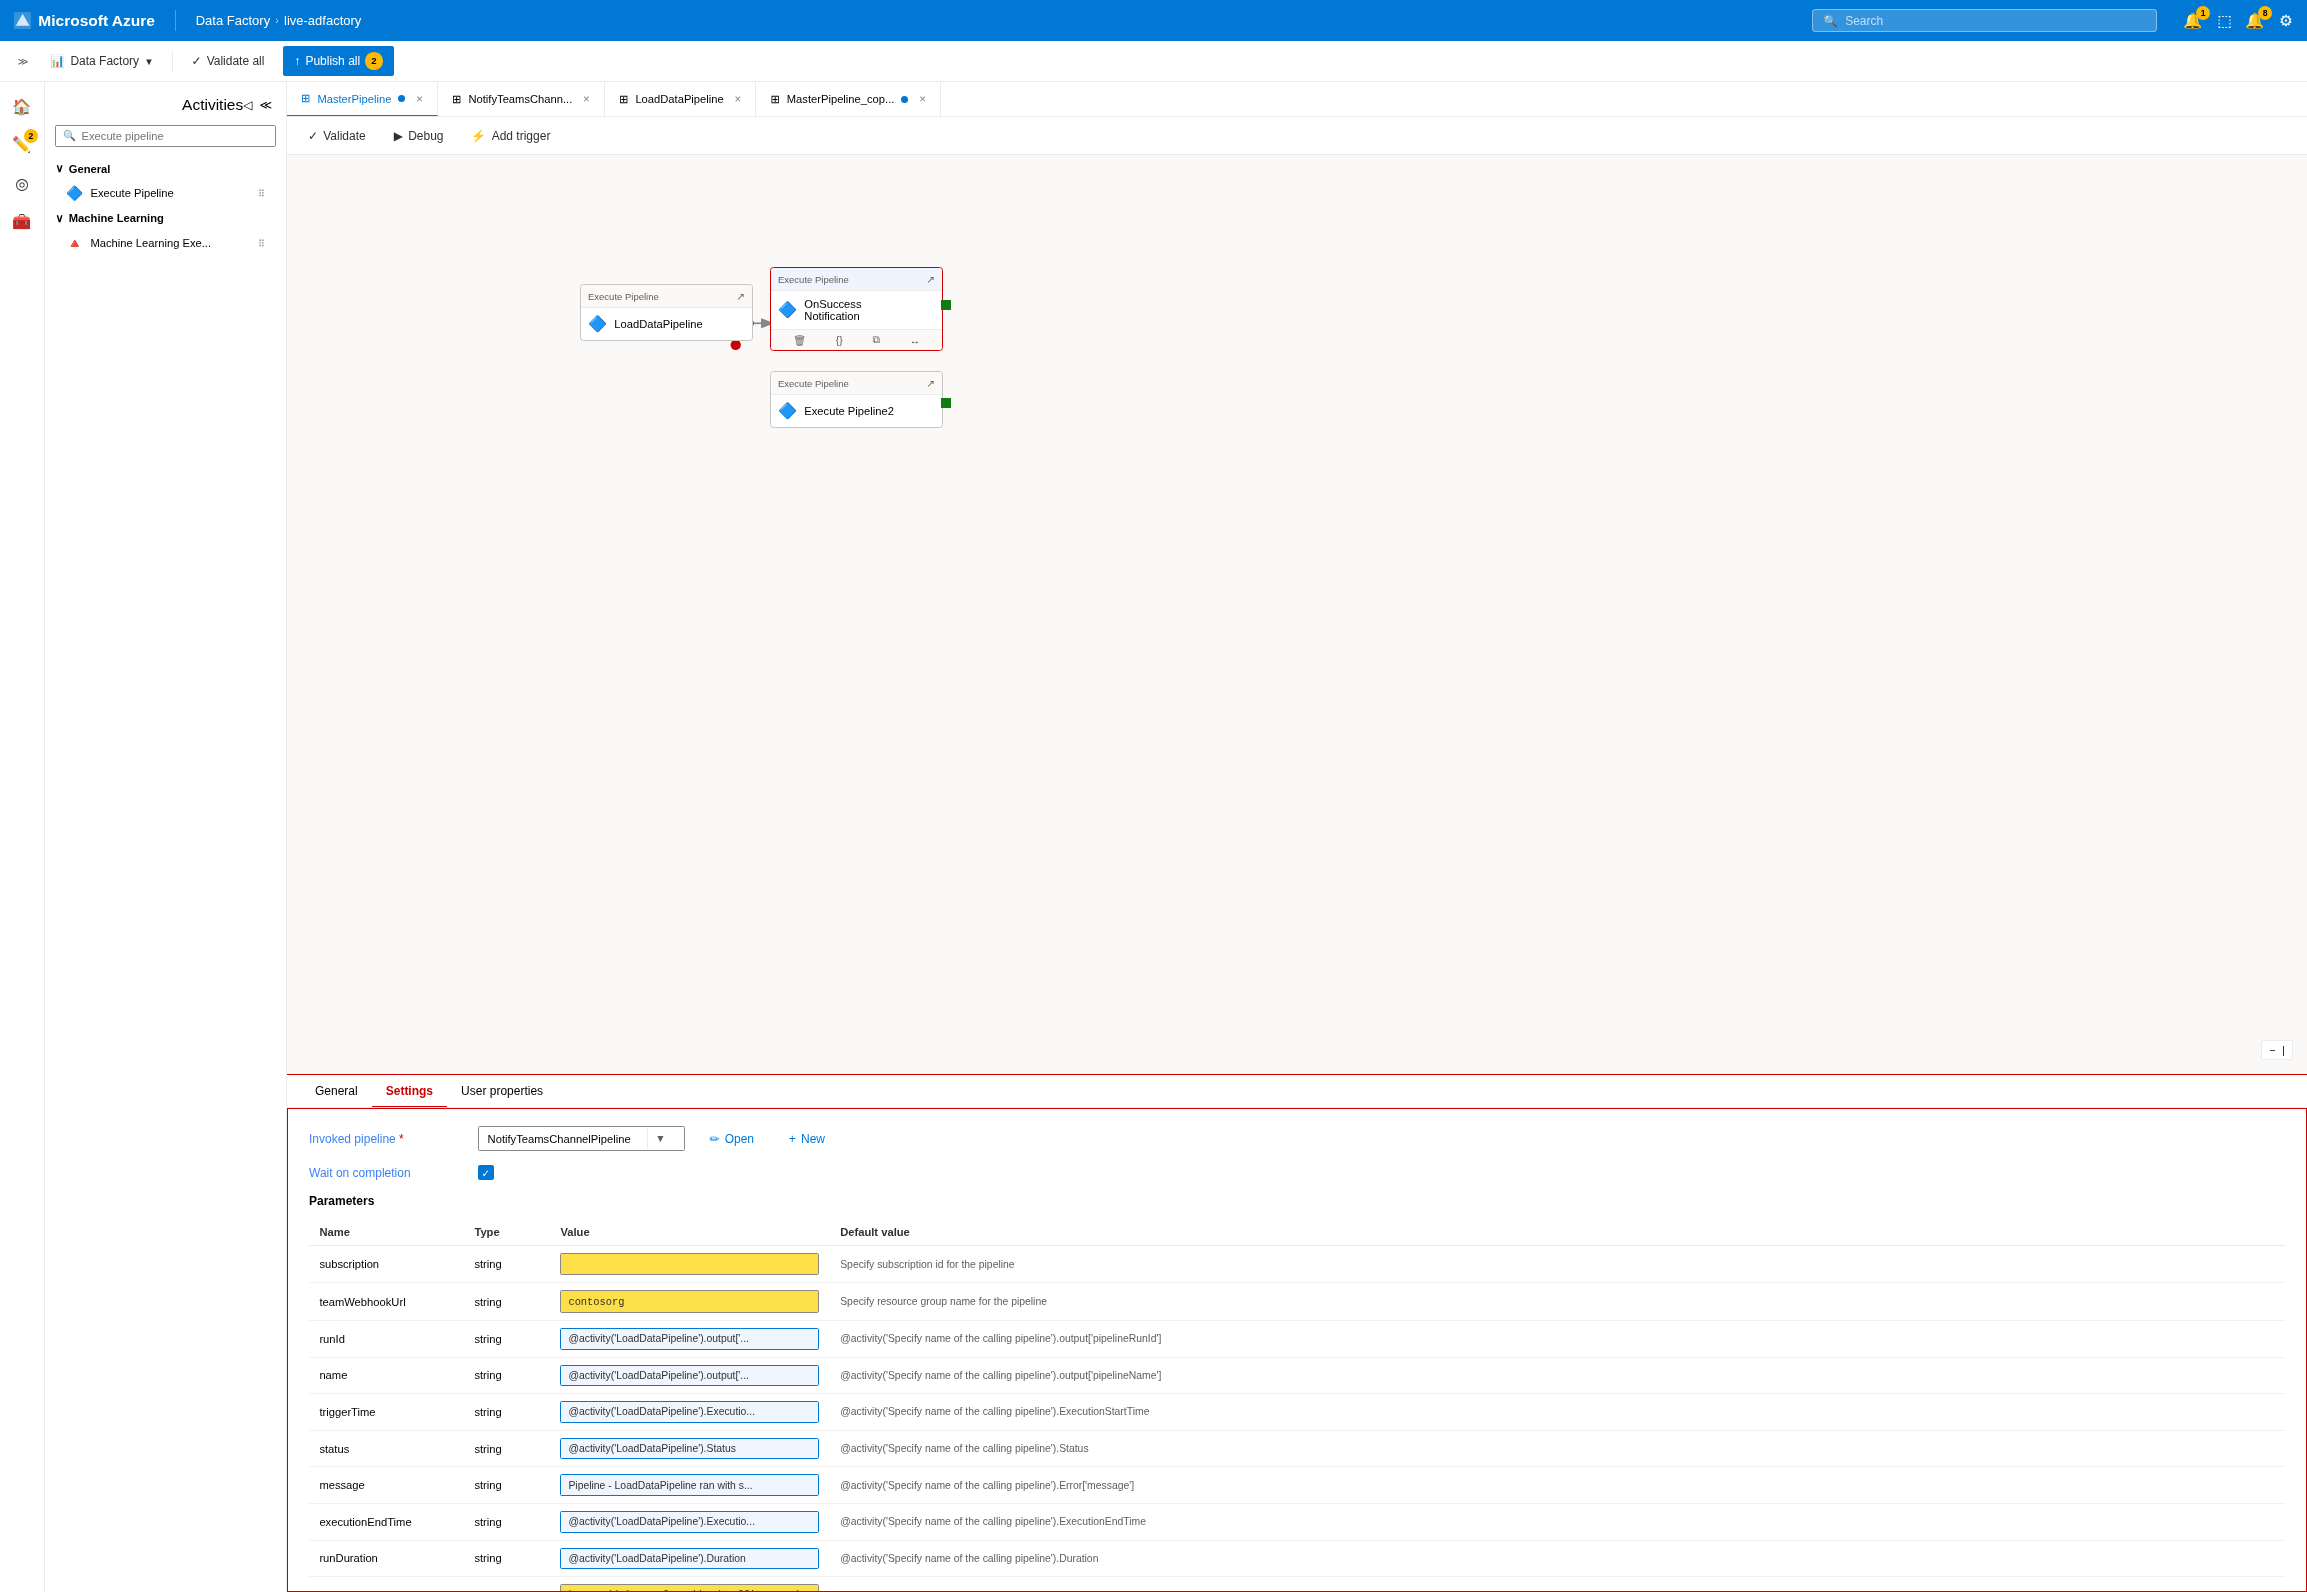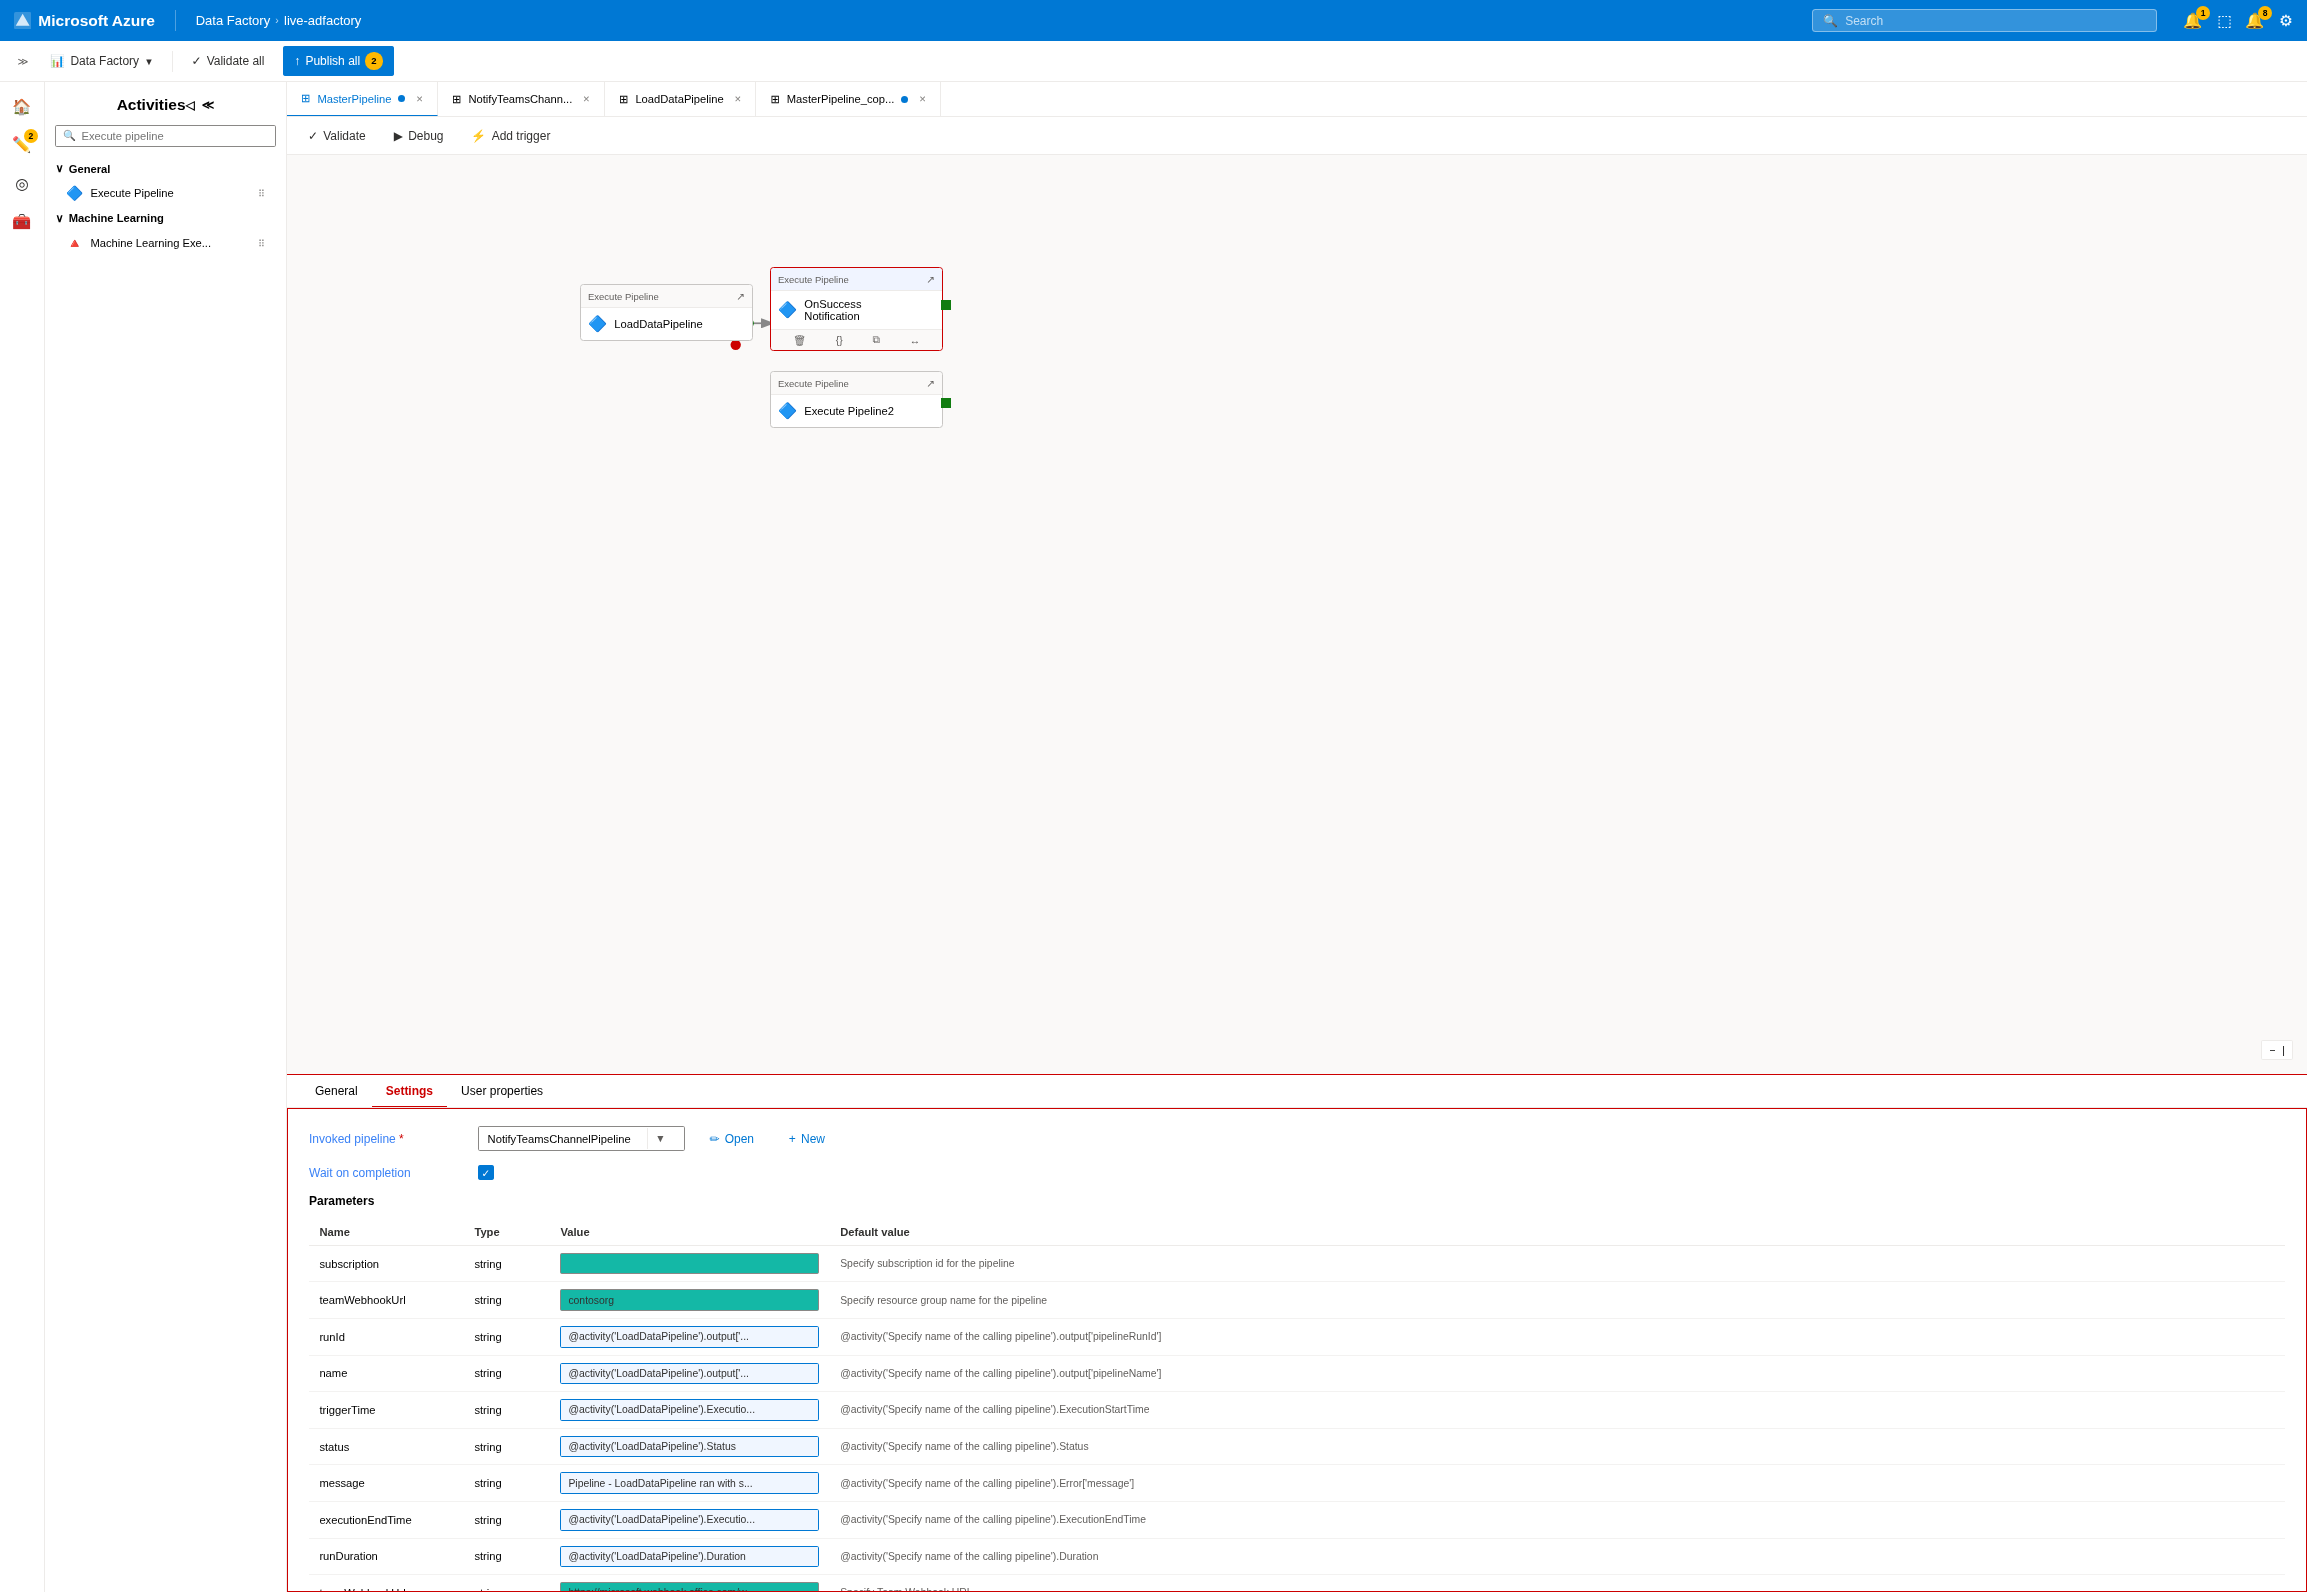--- a/index.html
+++ b/index.html
@@ -111,23 +111,23 @@
 
     
     .activities-panel {
       width: 242px;
       background: #fff;
       border-right: 0.9px solid #edebe9;
       display: flex;
       flex-direction: column;
     }
     .activities-header {
-      display: flex; align-items: center; justify-content: center;
+      display: flex; align-items: center; justify-content: flex-end;
       padding: 14px 14px 7px;
-      font-size: 17.3px; font-weight: 700;
+      font-size: 17.3px; font-weight: 400;
     }
     .activities-header-icons { display: flex; gap: 7px; }
     .search-activities {
       margin: 3.5px 10.4px 10.4px;
       border: 0.9px solid #8a8886;
       border-radius: 1.7px;
       display: flex; align-items: center; padding: 3.5px 7px; gap: 5.2px;
     }
     .search-activities input {
       border: none; outline: none; font-size: 11.2px; width: 100%;
@@ -271,21 +271,21 @@
       margin-top: 36px;
     }
     .param-input {
       border: 0.9px solid #8a8886; border-radius: 1.7px;
       padding: 4.3px 7px; font-size: 10.4px;
       width: 259px; color: #323130;
     }
     .param-input.expression {
       background: #f0f6ff; border-color: #0078d4;
     }
-    .param-input.empty { background: #14b8a6; }
+    .param-input.empty { background: #fde047; font-family: Liberation Mono, monospace; }
 
     
     .canvas-zoom-bar {
       position: absolute; bottom: 14px; right: 14px;
       background: white; border: 0.9px solid #edebe9; border-radius: 1.7px;
       display: flex; align-items: center; padding: 3.5px 7px; gap: 7px;
       font-size: 10.4px;
     }
 
     

